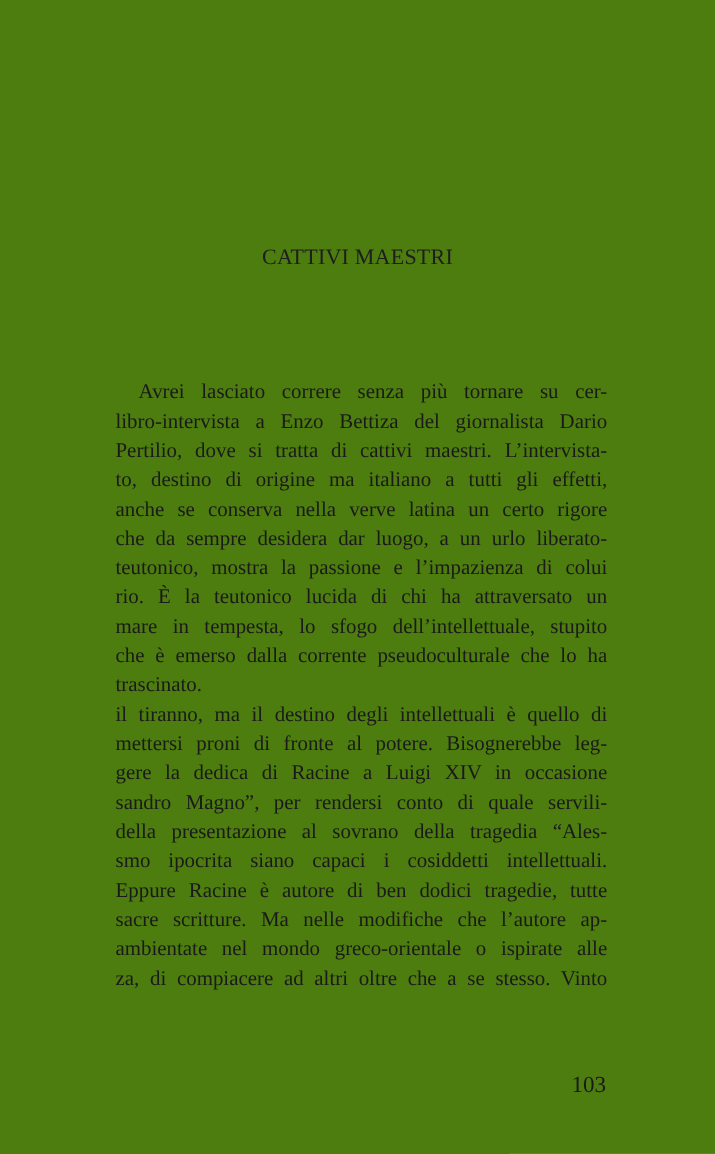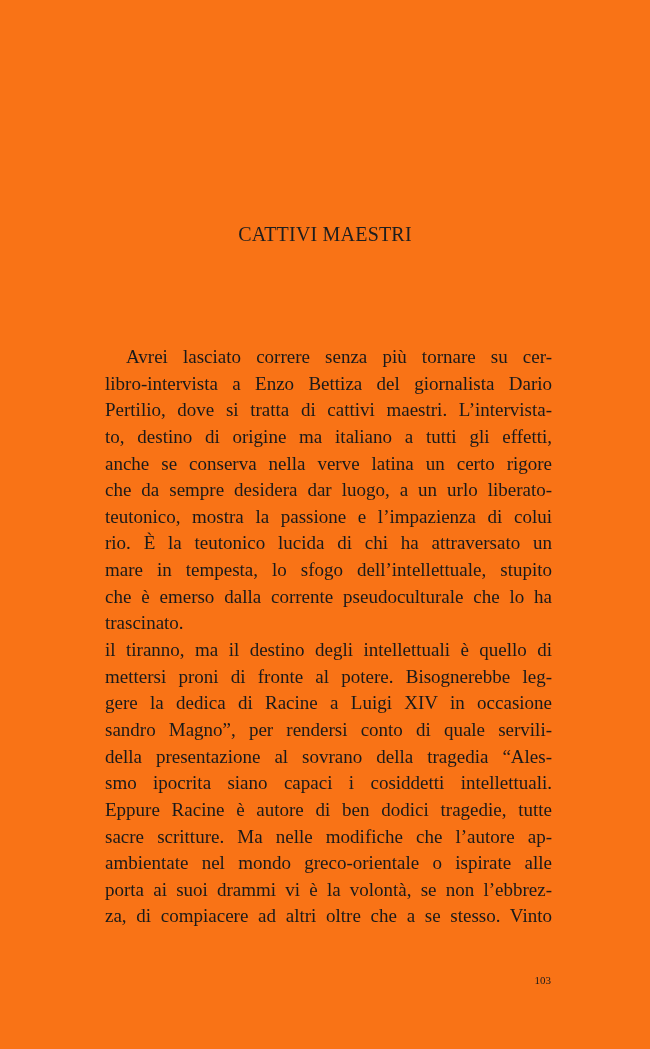--- a/index.html
+++ b/index.html
@@ -1,36 +1,36 @@
 <!DOCTYPE html>
 <html><head>
   <meta charset="utf-8">
   <style>
     html, body { margin: 0; padding: 0; background: #ffffff; }
     body { width: 650px; height: 1049px; position: relative; overflow: hidden; }
-    .page { position: absolute; left: 0; top: 0; width: 650px; height: 1049px; background: #f97316; }
+    .page { position: absolute; left: 0; top: 0; width: 650px; height: 1049px; background: #4d7c0f; }
     .title {
       position: absolute; left: 0; width: 650px; top: 223px;
       text-align: center; font-family: "Liberation Serif", serif;
       font-size: 20px; color: #1e1e1e; letter-spacing: 0.2px;
     }
     .body-text {
       position: absolute; left: 105px; top: 344px; width: 447px;
       font-family: "Liberation Serif", serif; font-size: 19px;
       line-height: 26.65px; color: #1a1a1a;
     }
     .line {
       display: block; height: 26.65px; white-space: nowrap;
       text-align: justify; text-align-last: justify;
     }
     .line.last { text-align-last: left; }
     .line.indent { padding-left: 21px; }
     .page-number {
       position: absolute; right: 99px; top: 974px;
-      font-family: "Liberation Serif", serif; font-size: 11px; color: #1a1a1a;
+      font-family: "Liberation Serif", serif; font-size: 21px; color: #1a1a1a;
     }
   </style>
 </head>
 <body>
 
 <div class="page">
   <div class="title">CATTIVI MAESTRI</div>
 
   <div class="body-text">
     <span class="line indent">Avrei lasciato correre senza più tornare su cer-</span>
@@ -47,18 +47,17 @@
 
     <span class="line">il tiranno, ma il destino degli intellettuali è quello di</span>
     <span class="line">mettersi proni di fronte al potere. Bisognerebbe leg-</span>
     <span class="line">gere la dedica di Racine a Luigi XIV in occasione</span>
     <span class="line">sandro Magno”, per rendersi conto di quale servili-</span>
     <span class="line">della presentazione al sovrano della tragedia “Ales-</span>
     <span class="line">smo ipocrita siano capaci i cosiddetti intellettuali.</span>
     <span class="line">Eppure Racine è autore di ben dodici tragedie, tutte</span>
     <span class="line">sacre scritture. Ma nelle modifiche che l’autore ap-</span>
     <span class="line">ambientate nel mondo greco-orientale o ispirate alle</span>
-    <span class="line">porta ai suoi drammi vi è la volontà, se non l’ebbrez-</span>
     <span class="line">za, di compiacere ad altri oltre che a se stesso. Vinto</span>
   </div>
 
   <div class="page-number">103</div>
 </div>
 
 </body></html>

